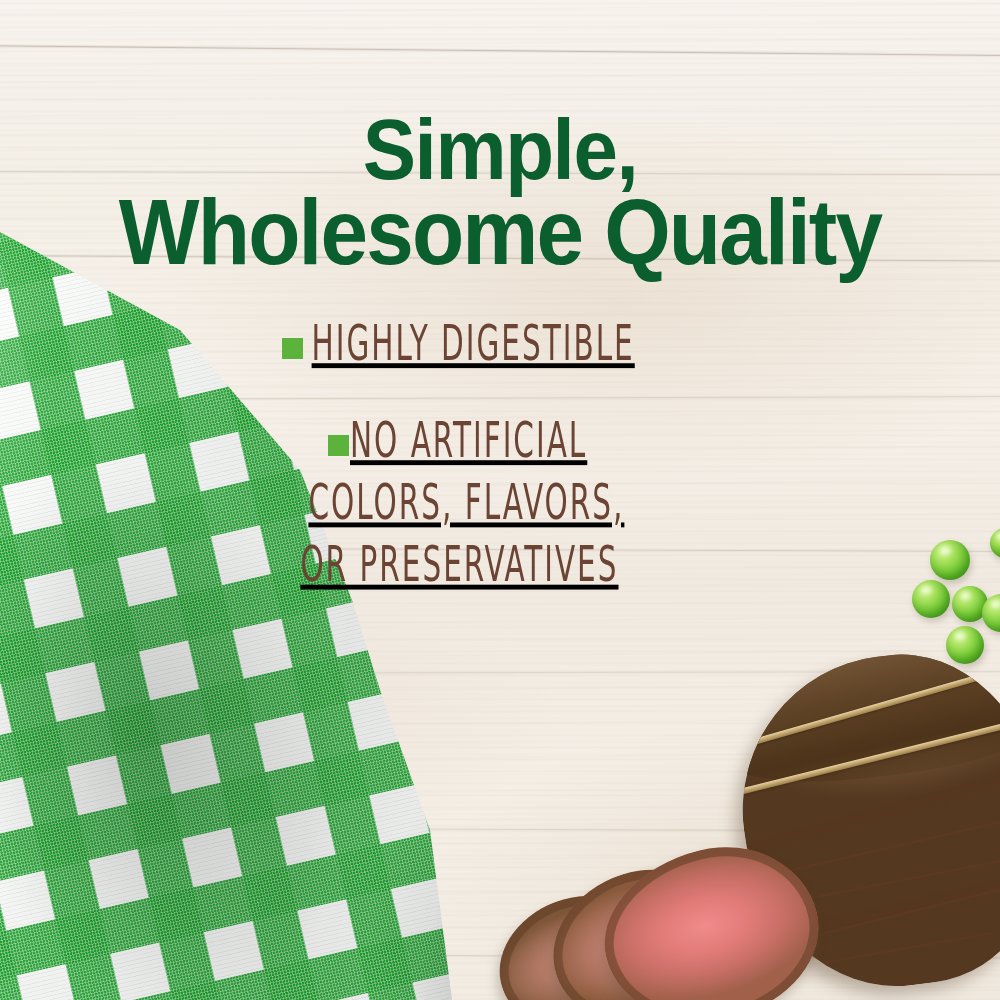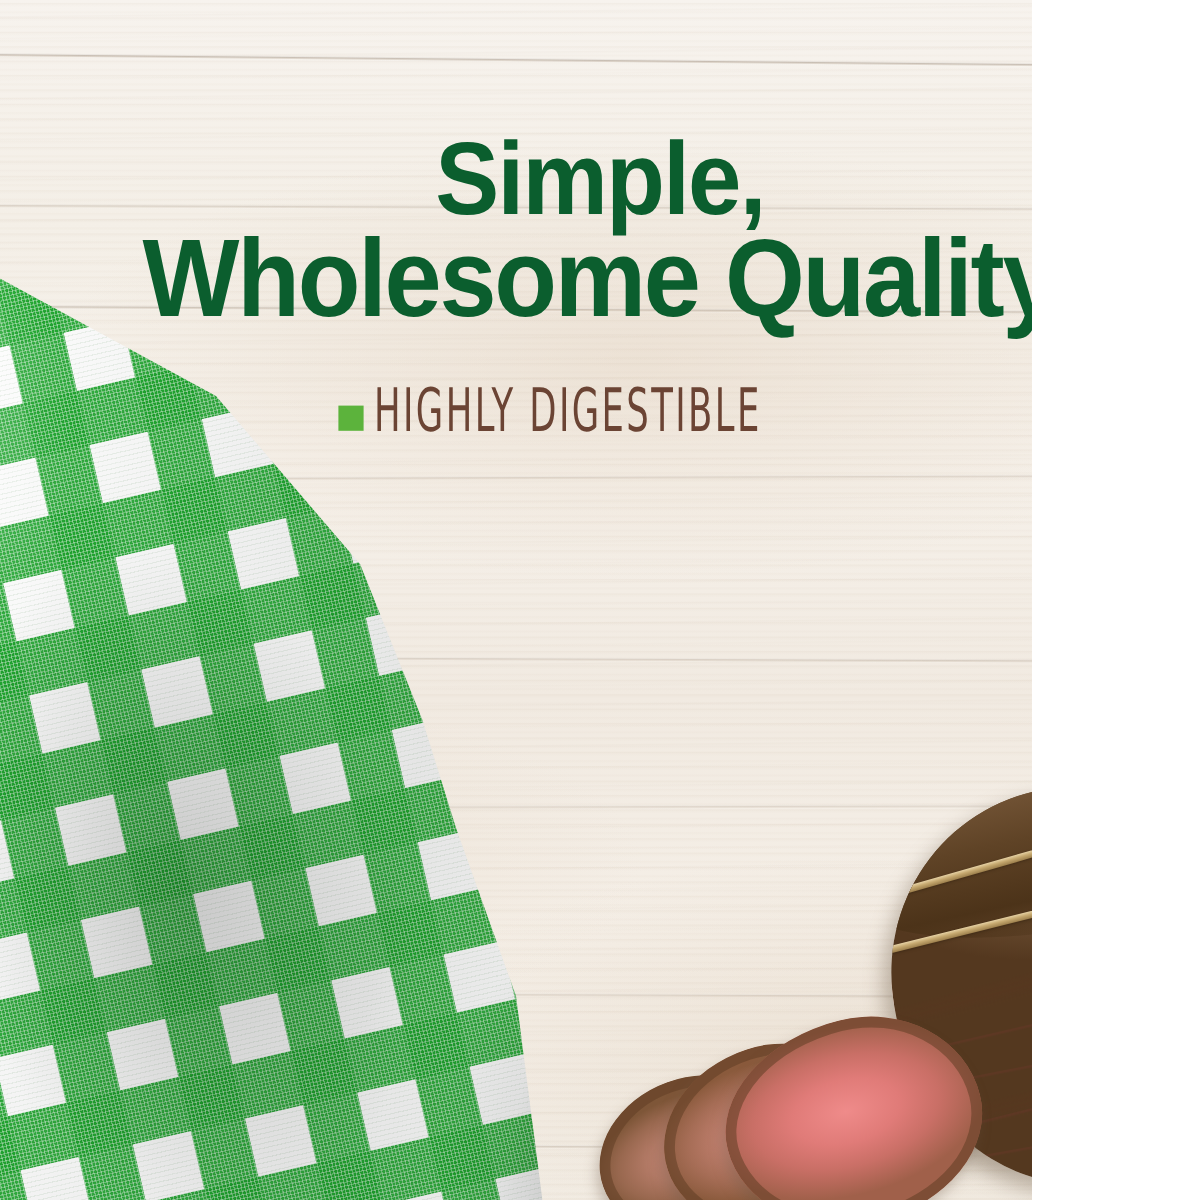--- a/index.html
+++ b/index.html
@@ -1,21 +1,21 @@
 <!DOCTYPE html>
 <html><head>
 <meta charset="utf-8">
 <title>Simple, Wholesome Quality</title>
 <style>
   html,body{margin:0;padding:0;background:#fff;}
   body{font-family:"Liberation Sans",sans-serif;}
 
   #scene{
     position:relative;
-    width:860px;height:1000px;
+    width:1000px;height:1000px;
     overflow:hidden;
     background:#fca5a5;
   }
 
   
   .wood{
     position:absolute;inset:0;
     background:
       
       radial-gradient(ellipse 700px 260px at 62% 30%, rgba(229,214,197,.55), rgba(229,214,197,0) 70%),
@@ -213,21 +213,21 @@
     letter-spacing:-1.5px;
     color:#0b5e2e;
     transform:scaleX(.93);
     transform-origin:center top;
     white-space:nowrap;
   }
   .headline .l2{display:block;font-size:92px;letter-spacing:-2px;}
 
   
   .bullets{
-    position:absolute;left:270px;top:312px;width:500px;
+    position:absolute;left:270px;top:312px;width:500px;text-decoration:underline;
   }
   .bullet-row{position:relative;margin-bottom:26px;}
   .bullet-sq{
     position:absolute;top:26px;width:21px;height:21px;
     background:#5cb33c;
   }
   .b1 .bullet-sq{left:12px;}
   .b2 .bullet-sq{left:52px;}
   .b3 .bullet-sq{left:58px;}
   .bullet-text{
@@ -329,15 +329,23 @@
   <div class="bullets">
 
     <div class="bullet-row b1">
       <span class="bullet-sq"></span>
       <div class="bullet-text">
         <span class="ln1">HIGHLY DIGESTIBLE</span>
       </div>
     </div>
 
 
+    <div class="bullet-row b3">
+      <span class="bullet-sq"></span>
+      <div class="bullet-text">
+        <span class="ln1">NO ARTIFICIAL</span>
+        <span class="ln2">COLORS, FLAVORS,</span>
+        <span class="ln3">OR PRESERVATIVES</span>
+      </div>
+    </div>
 
   </div>
 </div>
 
 </body></html>

